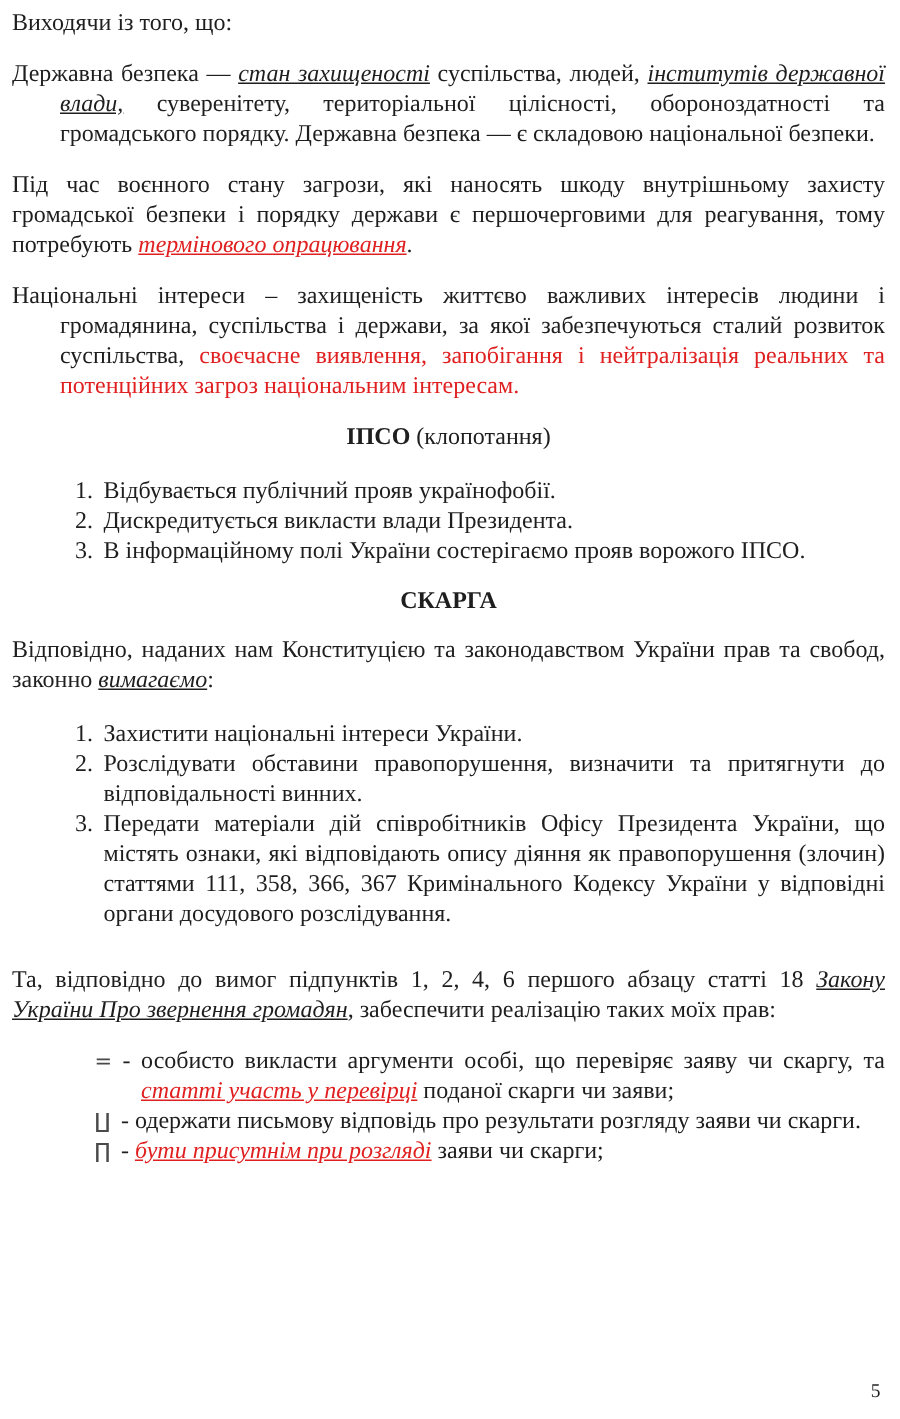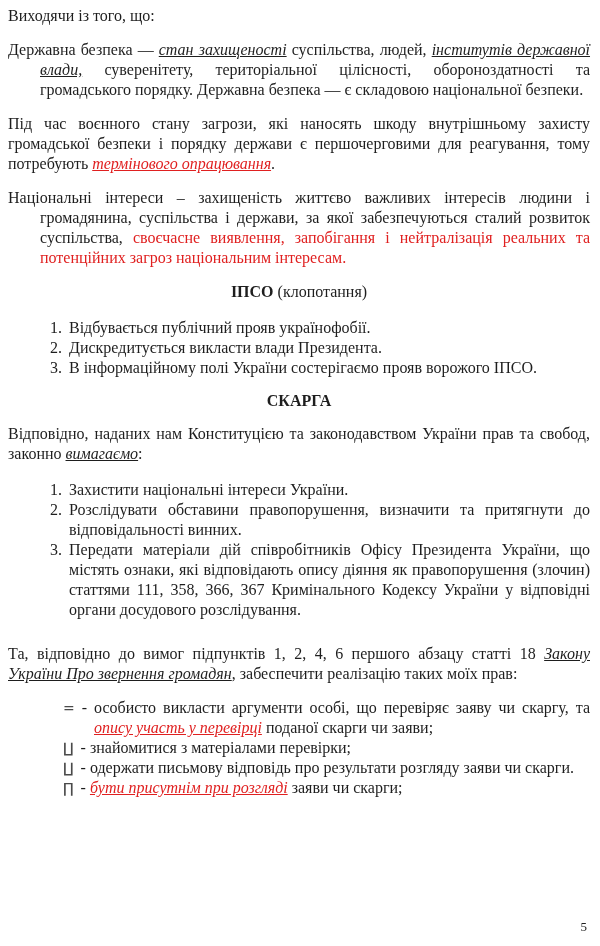--- a/index.html
+++ b/index.html
@@ -85,20 +85,19 @@
     </ol>
     <p class="heading"><span class="run run-b">СКАРГА</span></p>
     <p class="para "><span class="run run-n">Відповідно, наданих нам Конституцією та законодавством України прав та свобод, законно </span><span class="run run-biu">вимагаємо</span><span class="run run-n">:</span></p>
     <ol class="numbered">
       <li><span class="run run-n">Захистити національні інтереси України.</span></li>
       <li><span class="run run-n">Розслідувати обставини правопорушення, визначити та притягнути до відповідальності винних.</span></li>
       <li><span class="run run-n">Передати матеріали дій співробітників Офісу Президента України, що містять ознаки, які відповідають опису діяння як правопорушення (злочин) статтями 111, 358, 366, 367 Кримінального Кодексу України у відповідні органи досудового розслідування.</span></li>
     </ol>
     <p class="para mt"><span class="run run-n">Та, відповідно до вимог підпунктів 1, 2, 4, 6 першого абзацу статті 18 </span><span class="run run-iu">Закону України Про звернення громадян</span><span class="run run-n">, забеспечити реалізацію таких моїх прав:</span></p>
     <div class="checklist">
-      <div class="chk-item"><span class="glyph">=</span><span class="run run-n">- особисто викласти аргументи особі, що перевіряє заяву чи скаргу, та </span><span class="run run-riu">опису участь у перевірці</span><span class="run run-n"> поданої скарги чи заяви;</span></div>
-      <div class="chk-item"><span class="glyph">∐</span><span class="run run-n">- знайомитися з матеріалами перевірки;</span></div>
+      <div class="chk-item"><span class="glyph">=</span><span class="run run-n">- особисто викласти аргументи особі, що перевіряє заяву чи скаргу, та </span><span class="run run-riu">статті участь у перевірці</span><span class="run run-n"> поданої скарги чи заяви;</span></div>
       <div class="chk-item"><span class="glyph">∐</span><span class="run run-n">- одержати письмову відповідь про результати розгляду заяви чи скарги.</span></div>
       <div class="chk-item"><span class="glyph">∏</span><span class="run run-n">- </span><span class="run run-riu">бути присутнім при розгляді</span><span class="run run-n"> заяви чи скарги;</span></div>
     </div>
   </main>
 
 <span id="page-number">5</span>
 
 </body></html>

